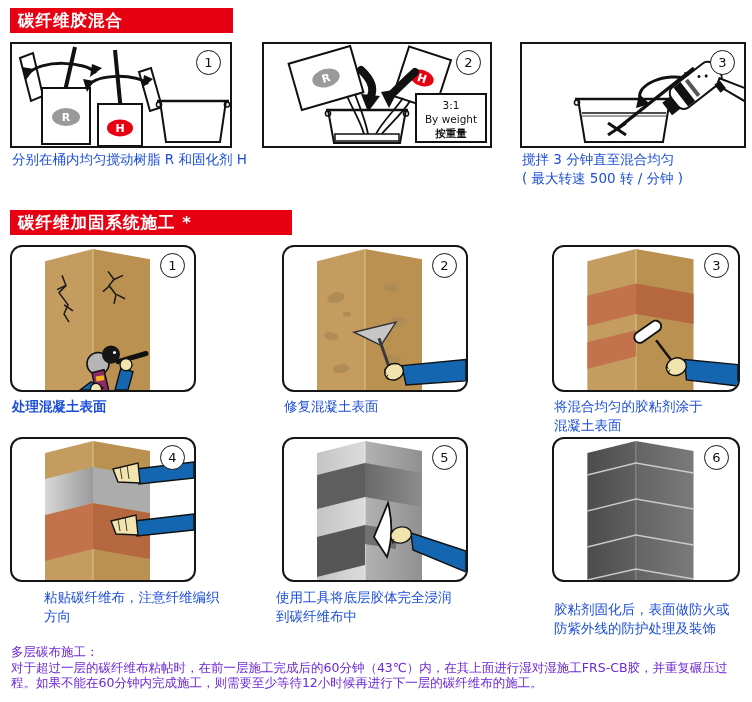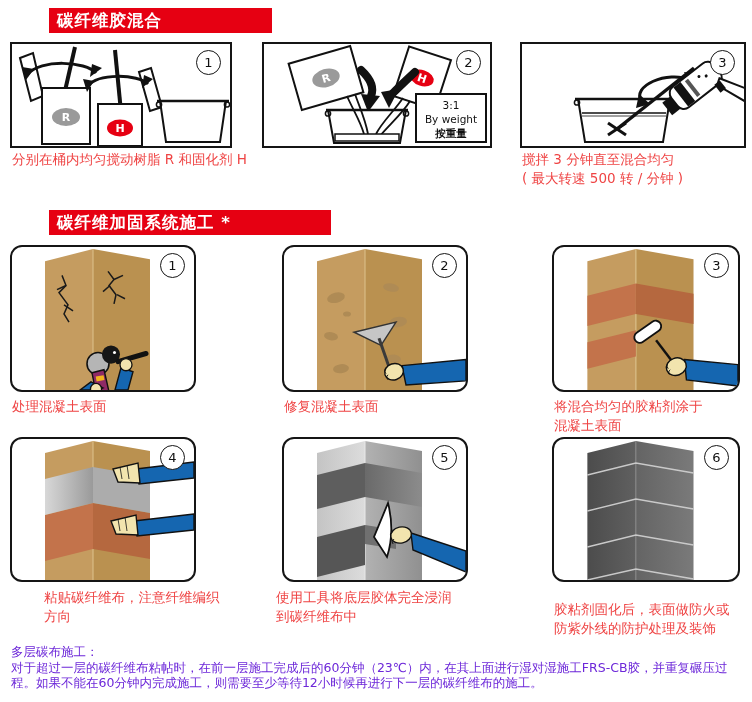--- a/index.html
+++ b/index.html
@@ -1,25 +1,25 @@
 <!DOCTYPE html>
 <html><head>
 <meta charset="utf-8">
 <style>
   html,body{margin:0;padding:0;background:#fff;}
   .page{position:relative;width:752px;height:702px;background:#fff;overflow:hidden;
         font-family:"DejaVu Sans","Liberation Sans",sans-serif;color:#1d1d1d;}
   .banner{position:absolute;height:25px;background:#E60012;color:#fff;font-weight:bold;
-          font-size:16.5px;line-height:25px;padding-left:8px;box-sizing:border-box;letter-spacing:1px;margin-left:39px;}
+          font-size:16.5px;line-height:25px;padding-left:8px;box-sizing:border-box;letter-spacing:1px;}
   .panel{position:absolute;border:2px solid #151515;background:#fff;box-sizing:border-box;}
   .panel.rounded{border-radius:12px;overflow:hidden;}
   .panel svg{display:block;width:100%;height:100%;}
   .badge{position:absolute;top:6px;right:9px;width:23px;height:23px;border:1.7px solid #151515;
          border-radius:50%;background:#fff;font-size:13px;line-height:23px;text-align:center;color:#111;z-index:3;}
-  .caption{position:absolute;font-size:13.5px;line-height:19px;color:#ef4444;white-space:pre-line;}
+  .caption{position:absolute;font-size:13.5px;line-height:19px;color:#1d4ed8;white-space:pre-line;}
   .footnote{position:absolute;left:11px;top:644px;width:738px;font-size:12.5px;line-height:15.5px;color:#6d28d9;}
   .svgtext{fill:#fff;font-weight:bold;font-size:11px;font-family:"DejaVu Sans",sans-serif;}
   .ratiotext{fill:#111;font-size:10.5px;font-family:"DejaVu Sans",sans-serif;}
 </style>
 </head>
 <body>
 
 <div class="page">
 
   <div class="banner" style="left:10px;top:8px;width:223px;">碳纤维胶混合</div>
@@ -214,21 +214,21 @@
         <line x1="101" y1="92" x2="117" y2="113" stroke="#111" stroke-width="2.4"></line>
       </g>
       <g>
         <polygon points="129,111 182,116 182,137 131,131" fill="#1566B0" stroke="#111" stroke-width="1.4"></polygon>
         <ellipse cx="121" cy="118" rx="10" ry="8.5" transform="rotate(-20 121 118)" fill="#F2E4AE" stroke="#111" stroke-width="1.4"></ellipse>
         <path d="M 114 113 q -4 3 -1 7 M 115 121 q -3 2 0 5" stroke="#111" stroke-width="0.9" fill="none"></path>
       </g>
     </svg>
   </div>
 
-  <div class="caption" style="left:12px;top:397px;">处理混凝土表面</div>
+  <div class="caption" style="left:12px;top:397px;font-weight:bold;">处理混凝土表面</div>
   <div class="caption" style="left:284px;top:397px;">修复混凝土表面</div>
   <div class="caption" style="left:554px;top:397px;font-family:Liberation Serif, serif;">将混合均匀的胶粘剂涂于
 混凝土表面</div>
 
   <div class="panel rounded" style="left:10px;top:437px;width:186px;height:145px;">
     <div class="badge">4</div>
     <svg viewBox="0 0 182 141" preserveAspectRatio="none">
       <defs>
         <linearGradient id="g4L" x1="0" y1="0" x2="1" y2="0">
           <stop offset="0" stop-color="#D8D8D8"></stop>
@@ -327,17 +327,17 @@
 
   <div class="caption" style="left:12px;top:588px;margin-left:32px;">粘贴碳纤维布，注意纤维编织
 方向</div>
   <div class="caption" style="left:276px;top:588px;">使用工具将底层胶体完全浸润
 到碳纤维布中</div>
   <div class="caption" style="left:554px;top:600px;">胶粘剂固化后，表面做防火或
 防紫外线的防护处理及装饰</div>
 
   <div class="footnote">
     <div>多层碳布施工：</div>
-    <div>对于超过一层的碳纤维布粘帖时，在前一层施工完成后的60分钟（23℃）内，在其上面进行湿对湿施工FRS-CB胶，并重复碾压过</div>
+    <div>对于超过一层的碳纤维布粘帖时，在前一层施工完成后的60分钟（43℃）内，在其上面进行湿对湿施工FRS-CB胶，并重复碾压过</div>
     <div>程。如果不能在60分钟内完成施工，则需要至少等待12小时候再进行下一层的碳纤维布的施工。</div>
   </div>
 
 </div>
 
 </body></html>

